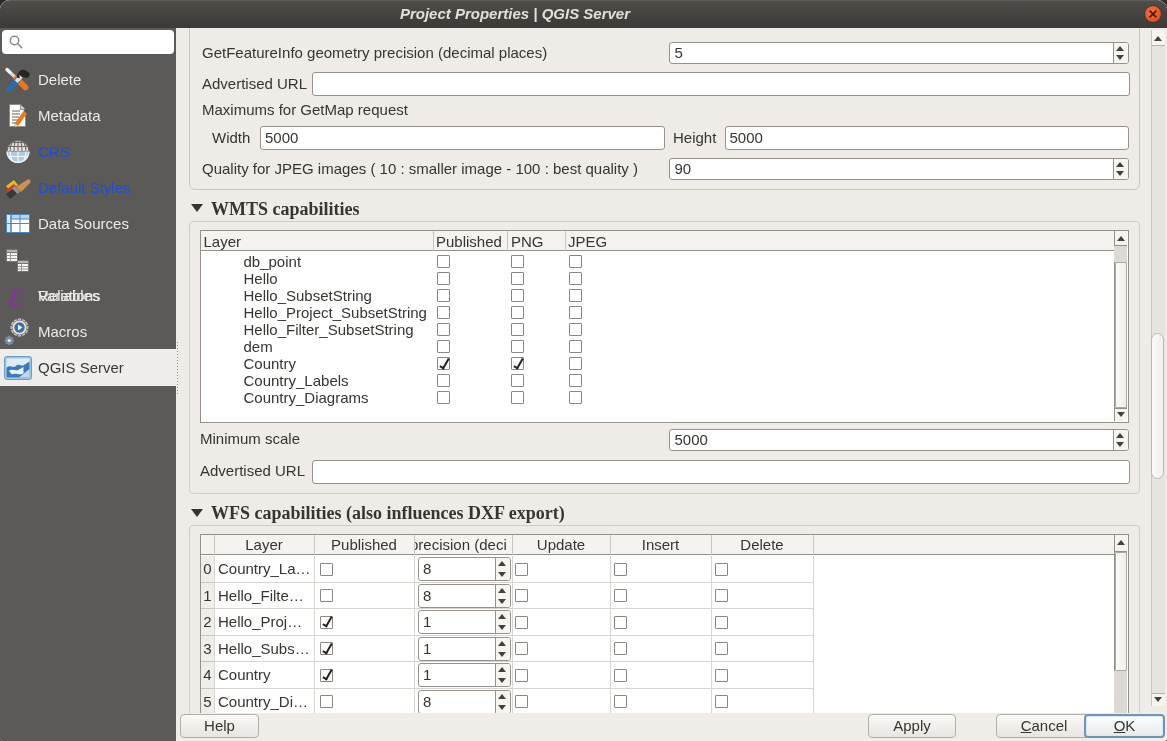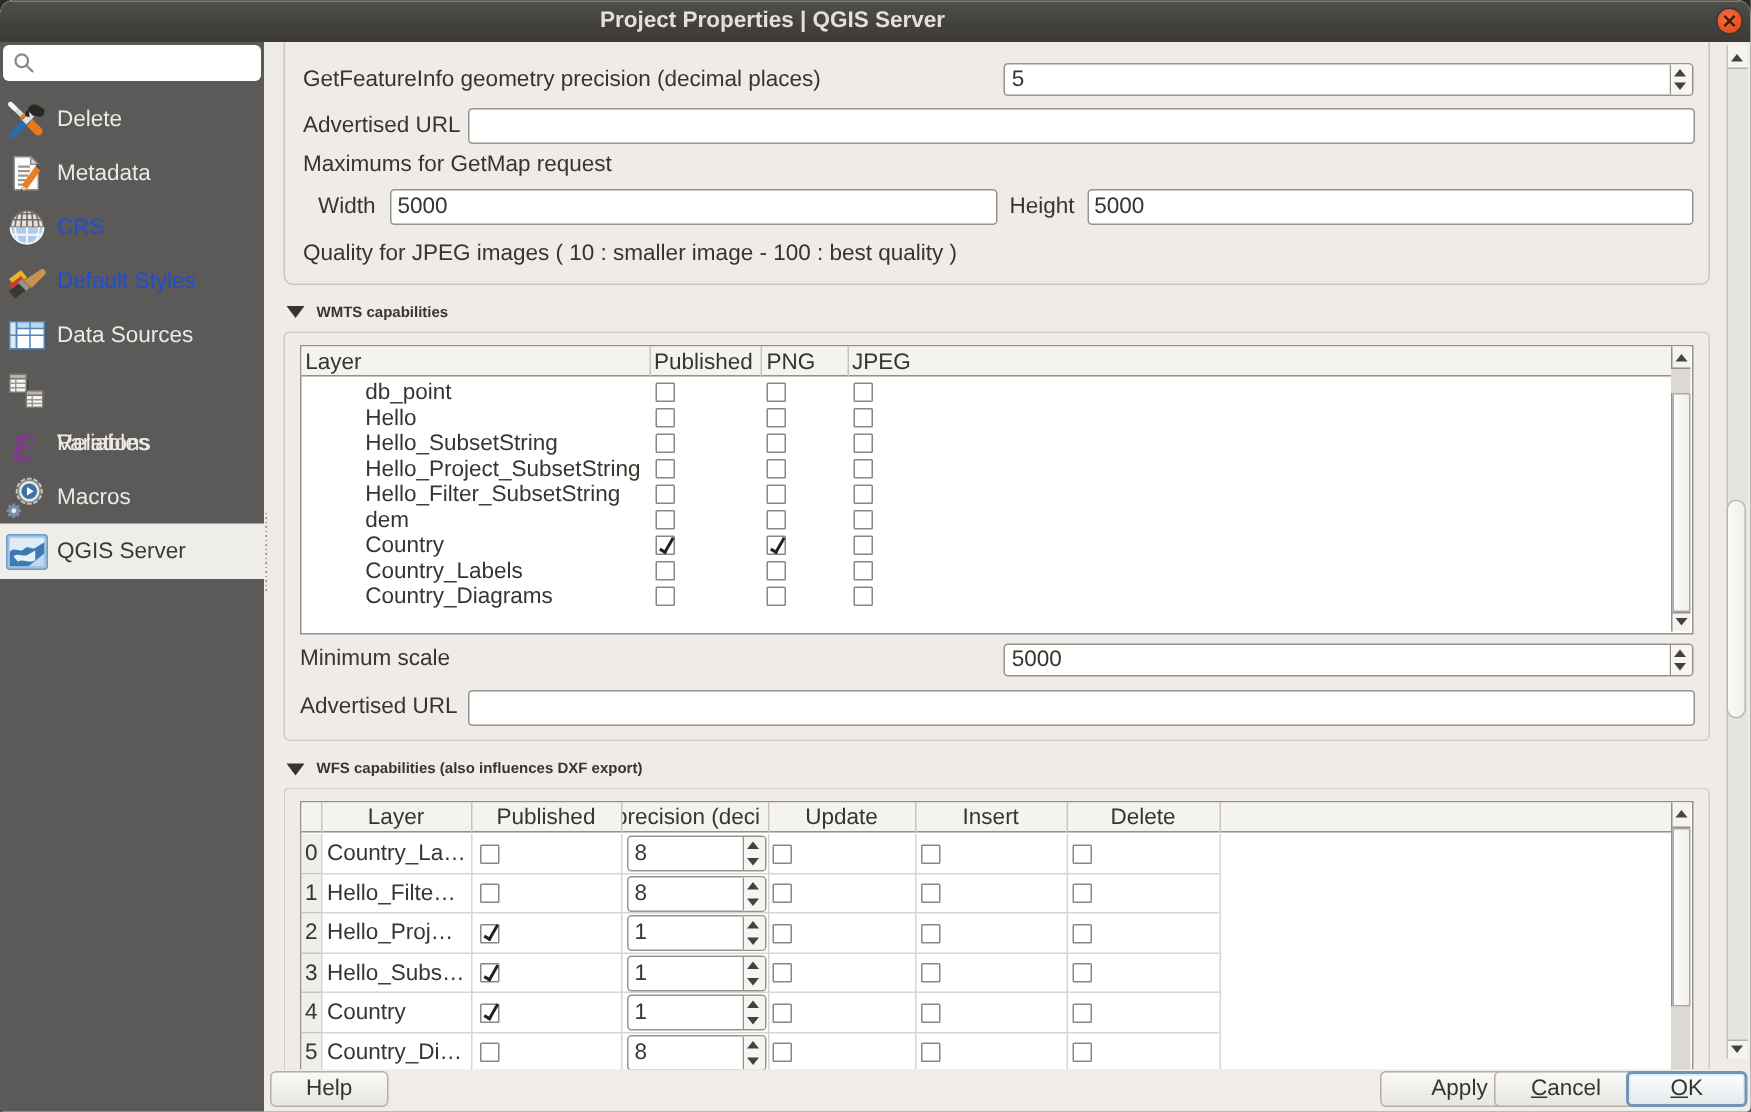--- a/index.html
+++ b/index.html
@@ -8,28 +8,28 @@
 .lbl { position:absolute; white-space:nowrap; font-size:15px; color:#36352F; line-height:20px; }
 .field { position:absolute; background:#fff; border:1px solid #97938C; border-radius:3px; }
 .spin { position:absolute; background:#fff; border:1px solid #97938C; border-radius:3px; }
 .spin .val { position:absolute; left:5px; top:0; font-size:15px; color:#36352F; }
 .spinbtn { position:absolute; right:0; top:0; bottom:0; width:15px; border-left:1px solid #96928B; background:#F6F5F2; border-radius:0 2px 2px 0; }
 .tri-up { position:absolute; width:0; height:0; border-left:4px solid transparent; border-right:4px solid transparent; border-bottom:5px solid #44423D; }
 .tri-dn { position:absolute; width:0; height:0; border-left:4px solid transparent; border-right:4px solid transparent; border-top:5px solid #44423D; }
 .cb { position:absolute; width:13px; height:13px; background:#fff; border:1px solid #8A8783; border-radius:1px; }
 .cb.on::after { content:""; position:absolute; left:3.5px; top:-1.5px; width:3px; height:10px; border-right:2.5px solid #23221E; border-bottom:2.5px solid #23221E; transform:rotate(30deg); }
 .hdrtri { position:absolute; width:0; height:0; border-left:6px solid transparent; border-right:6px solid transparent; border-top:8px solid #36352F; }
-.bold15 { position:absolute; white-space:nowrap; font-size:10px; font-weight:bold; color:#36352F; line-height:20px; }
+.bold15 { position:absolute; white-space:nowrap; font-size:18px; font-weight:bold; color:#36352F; line-height:20px;font-family:Liberation Serif, serif; }
 .btn { position:absolute; height:24px; background:linear-gradient(#FAF9F7,#EFEDE9 60%,#E8E6E2); border:1px solid #B3AFA8; border-radius:4px; font-size:15px; color:#36352F; text-align:center; line-height:22px; }
 </style></head>
 <body>
 <div id="win">
 
 <div class="abs" style="left:0;top:0;width:1167px;height:28px;background:linear-gradient(#504E49,#434240 55%,#3B3A37);border-radius:9px 9px 0 0;border-top:1px solid #5F5D58;"></div>
-<div class="abs" style="left:0;top:0;width:1030px;height:28px;text-align:center;font-size:15px;font-weight:bold;color:#E4E0D9;line-height:28px;">Project Properties | QGIS Server</div>
+<div class="abs" style="left:0;top:0;width:1030px;height:28px;text-align:center;font-size:15px;font-weight:bold;color:#E4E0D9;line-height:28px;font-style:italic;">Project Properties | QGIS Server</div>
 <div class="abs" style="left:1144px;top:5px;width:18px;height:18px;border-radius:50%;background:radial-gradient(circle at 40% 35%,#F2703F,#E4501F 70%,#D8431A);border:1px solid #3a3834;"></div>
 <svg class="abs" style="left:1144px;top:5px;" width="18" height="18">
       <path d="M5.6 5.6 L12.4 12.4 M12.4 5.6 L5.6 12.4" stroke="#451C0C" stroke-width="1.7"></path>
     </svg>
 
 <div class="abs" style="left:0;top:28px;width:176px;height:713px;background:#5B5A59;"></div>
 <div class="abs" style="left:2px;top:30px;width:172px;height:24px;background:#fff;border-radius:4px;"></div>
 <svg class="abs" style="left:8px;top:34px;" width="16" height="16" viewBox="0 0 16 16">
       <circle cx="6.5" cy="6.5" r="4.2" fill="none" stroke="#8C8A86" stroke-width="1.5"></circle>
       <path d="M9.8 9.8 L13.6 13.6" stroke="#8C8A86" stroke-width="1.5" stroke-linecap="round"></path>
@@ -162,20 +162,26 @@
   <div class="lbl" style="left:36px;top:99.5px;">Width</div>
   <div class="field" style="left:84px;top:97.5px;width:405px;height:24px;">
         <div class="val lbl" style="left:4px;top:1px;">5000</div>
       </div>
   <div class="lbl" style="left:497px;top:99.5px;">Height</div>
   <div class="field" style="left:548.5px;top:97.5px;width:404px;height:24px;">
         <div class="val lbl" style="left:4px;top:1px;">5000</div>
       </div>
 
   <div class="lbl" style="left:26px;top:131px;">Quality for JPEG images ( 10 : smaller image - 100 : best quality )</div>
+  <div class="spin" style="left:492.5px;top:130px;width:460px;height:22px;">
+    <div class="val" style="line-height:20px;">90</div>
+    <div class="spinbtn"></div>
+    <div class="tri-up" style="right:4px;top:3px;"></div>
+    <div class="tri-dn" style="right:4px;bottom:3px;"></div>
+  </div>
 
   <div class="abs" style="left:13px;top:193px;width:951px;height:273px;border:1px solid #D0CCC6;border-radius:4px;"></div>
 
   <div class="abs" style="left:13px;top:497px;width:951px;height:216px;border:1px solid #D0CCC6;border-radius:4px 4px 0 0;border-bottom:none;"></div>
 
   <div class="hdrtri" style="left:15px;top:176px;"></div>
   <div class="bold15" style="left:35px;top:171px;">WMTS capabilities</div>
 
   <div class="abs" id="wmts" style="left:24px;top:202px;width:929px;height:193px;background:#fff;border:1px solid #94908A;">
         <div class="abs" style="left:0;top:0;width:926px;height:20px;background:#F5F3F0;border-bottom:1px solid #94908A;"></div>
@@ -389,21 +395,21 @@
         <div class="cb" style="left:514px;top:160px;"></div>
         <div class="abs" style="left:913px;top:0;width:13px;height:179px;background:#F5F3F0;border-left:1px solid #94908A;"></div>
         <div class="abs" style="left:913px;top:136px;width:13px;height:43px;background:#DCD9D4;"></div>
         <div class="abs" style="left:913.5px;top:17px;width:12px;height:119px;background:linear-gradient(90deg,#FBFAF8,#F1EFEC);border:1px solid #ABA7A1;border-radius:1px;"></div>
         <div class="abs" style="left:913px;top:16px;width:13px;height:1px;background:#94908A;"></div>
         <div class="tri-up" style="left:915.5px;top:5px;"></div>
       </div>
 
   <div class="abs" style="left:0;top:685px;width:991px;height:28px;background:#F0EDE9;"></div>
   <div class="btn" style="left:4px;top:686px;width:79px;">Help</div>
-  <div class="btn" style="left:744px;top:686px;width:106px;">Apply</div>
+  <div class="btn" style="left:692px;top:686px;width:88px;">Apply</div>
   <div class="btn" style="left:820px;top:686px;width:96px;"><u>C</u>ancel</div>
   <div class="btn" style="left:908px;top:686px;width:81px;border:2px solid #7195B5;box-shadow:inset 0 0 0 1px #D9E9F5;background:linear-gradient(#FCFDFE,#EFF1F2 60%,#E7EAEC);line-height:20px;"><u>O</u>K</div>
 
 </div>
 
 <div class="abs" style="left:1150.5px;top:30px;width:14px;height:676px;background:#E6E4E0;border-left:1px solid #C9C5BF;"></div>
 <div class="abs" style="left:1151.5px;top:30px;width:13px;height:16px;background:#F5F4F1;border-bottom:1px solid #B5B1AB;"></div>
 <div class="abs" style="left:1151.5px;top:692.5px;width:13px;height:13.5px;background:#F5F4F1;border-top:1px solid #B5B1AB;"></div>
 <div class="abs" style="left:1151px;top:333px;width:13px;height:146px;background:linear-gradient(90deg,#FBFAF8,#F1EFEC);border:1px solid #BDB9B2;border-radius:7px;"></div>
 <div class="tri-up" style="left:1153.5px;top:36px;"></div>

